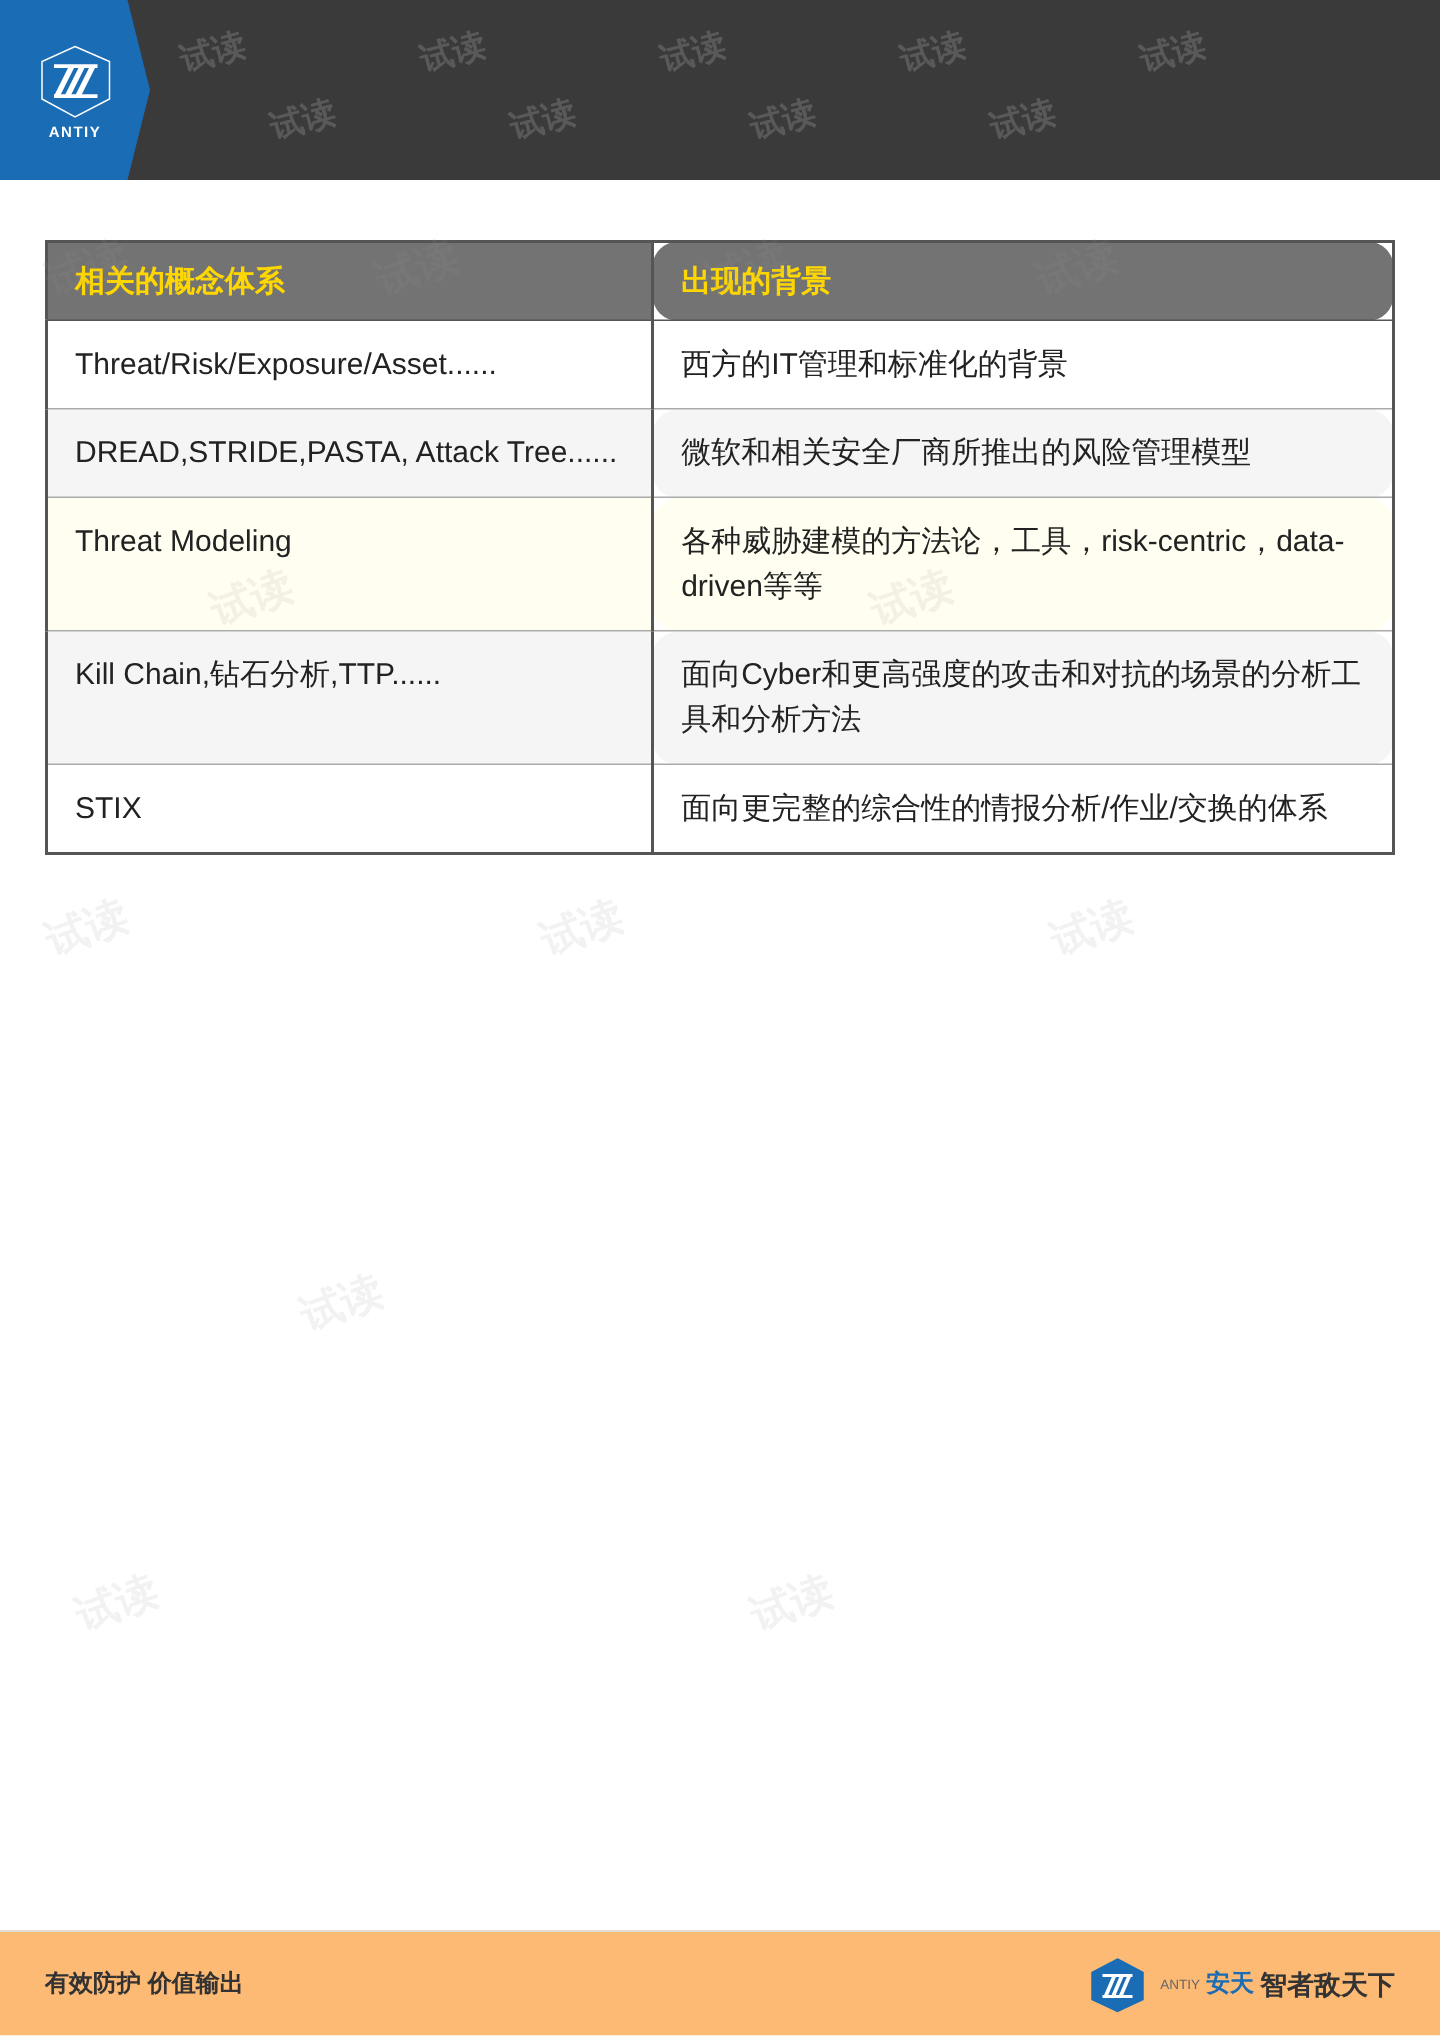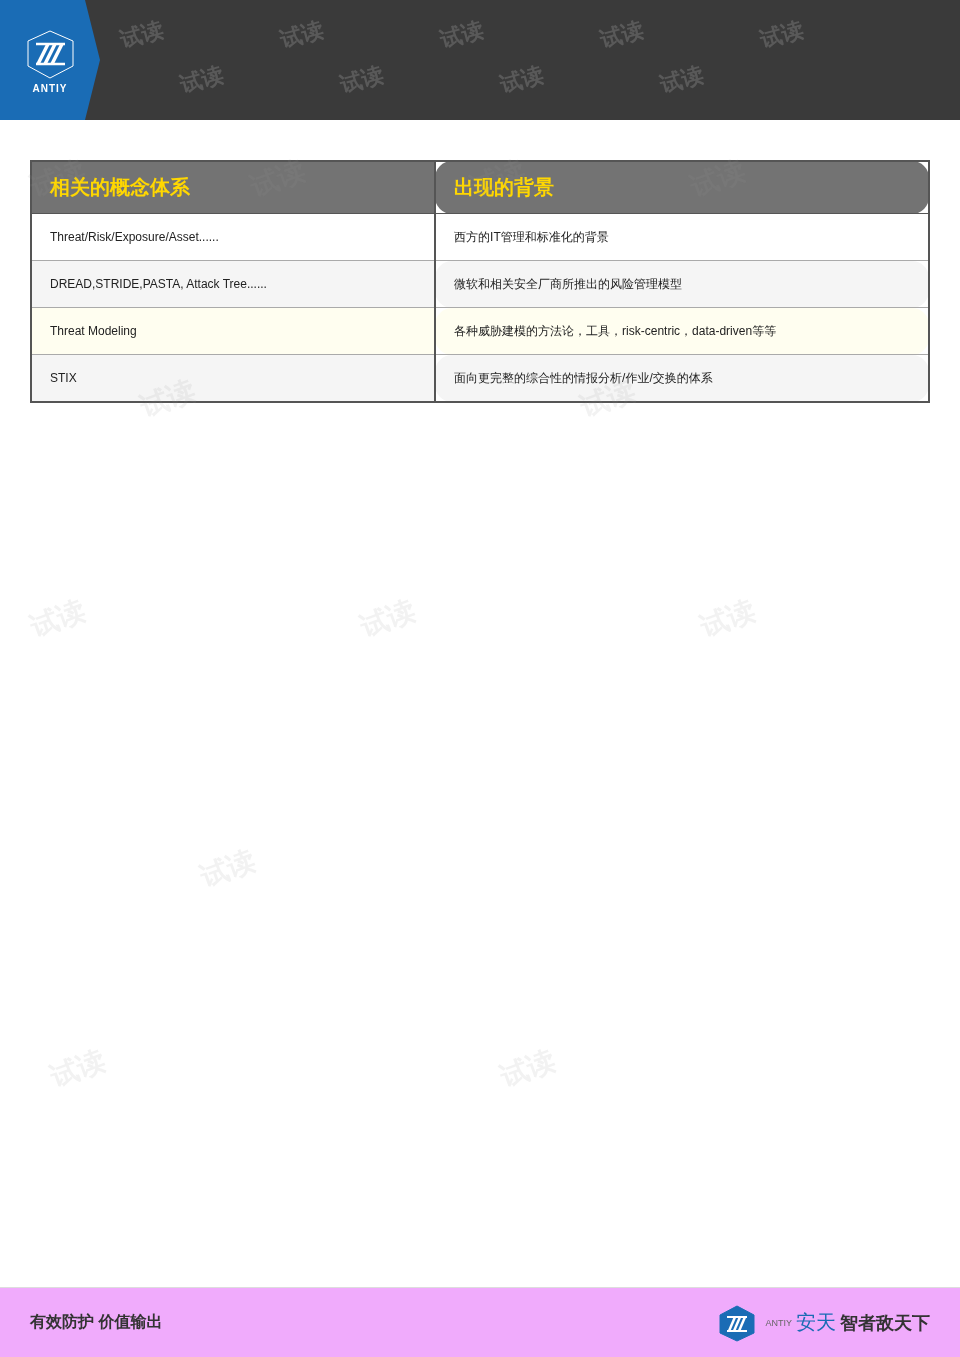--- a/index.html
+++ b/index.html
@@ -123,21 +123,21 @@
       padding: 12px 18px;
       text-align: left;
       border: 1px solid #555;
     }
 
     .data-table td {
       padding: 14px 18px;
       border: 1px solid #aaa;
       border-left: 2px solid #555;
       vertical-align: top;
-      font-size: 12px;
+      font-size: 20px;
       color: #222;
       line-height: 1.5;
     }
 
     .data-table tr:nth-child(even) td {
       background: #f5f5f5;
     }
 
     .data-table tr:nth-child(odd) td {
       background: #ffffff;
@@ -153,21 +153,21 @@
       border-radius: 17px;
     }
 
     
     .footer {
       position: absolute;
       bottom: 0;
       left: 0;
       width: 100%;
       height: 70px;
-      background: #f0abfc;
+      background: #fdba74;
       border-top: 1px solid #ddd;
       display: flex;
       align-items: center;
       justify-content: space-between;
       padding: 0 30px;
     }
 
     .footer-left-text {
       font-size: 16px;
       color: #333;
@@ -250,20 +250,24 @@
           <td class="col-left">Threat/Risk/Exposure/Asset......</td>
           <td class="col-right">西方的IT管理和标准化的背景</td>
         </tr>
         <tr>
           <td class="col-left">DREAD,STRIDE,PASTA, Attack Tree......</td>
           <td class="col-right">微软和相关安全厂商所推出的风险管理模型</td>
         </tr>
         <tr class="highlight-row">
           <td class="col-left">Threat Modeling</td>
           <td class="col-right">各种威胁建模的方法论，工具，risk-centric，data-driven等等</td>
+        </tr>
+        <tr>
+          <td class="col-left">Kill Chain,钻石分析,TTP......</td>
+          <td class="col-right">面向Cyber和更高强度的攻击和对抗的场景的分析工具和分析方法</td>
         </tr>
         <tr>
           <td class="col-left">STIX</td>
           <td class="col-right">面向更完整的综合性的情报分析/作业/交换的体系</td>
         </tr>
       </tbody>
   </table>
 </div>
 
 <div class="footer">
@@ -273,18 +277,18 @@
       <polygon points="20,3 37,12 37,30 20,38 3,30 3,12" fill="#1a6cb5" stroke="#1a6cb5" stroke-width="1"></polygon>
       <line x1="12" y1="28" x2="18" y2="14" stroke="white" stroke-width="2.5"></line>
       <line x1="17" y1="28" x2="23" y2="14" stroke="white" stroke-width="2.5"></line>
       <line x1="22" y1="28" x2="28" y2="14" stroke="white" stroke-width="2.5"></line>
       <line x1="10" y1="14" x2="30" y2="14" stroke="white" stroke-width="2"></line>
       <line x1="10" y1="28" x2="30" y2="28" stroke="white" stroke-width="2"></line>
     </svg>
     <div>
       <div style="display:flex; align-items:center; gap:4px;">
         <span style="font-size:9px; color:#666;">ANTIY</span>
-        <span style="font-size:20px; color:#1a6cb5; font-weight:normal;">安天</span>
+        <span style="font-size:16px; color:#1a6cb5; font-weight:bold;">安天</span>
         <span style="font-size:18px; color:#333; font-weight:bold; font-family:serif;">智者敌天下</span>
       </div>
     </div>
   </div>
 </div>
 
 </body></html>

